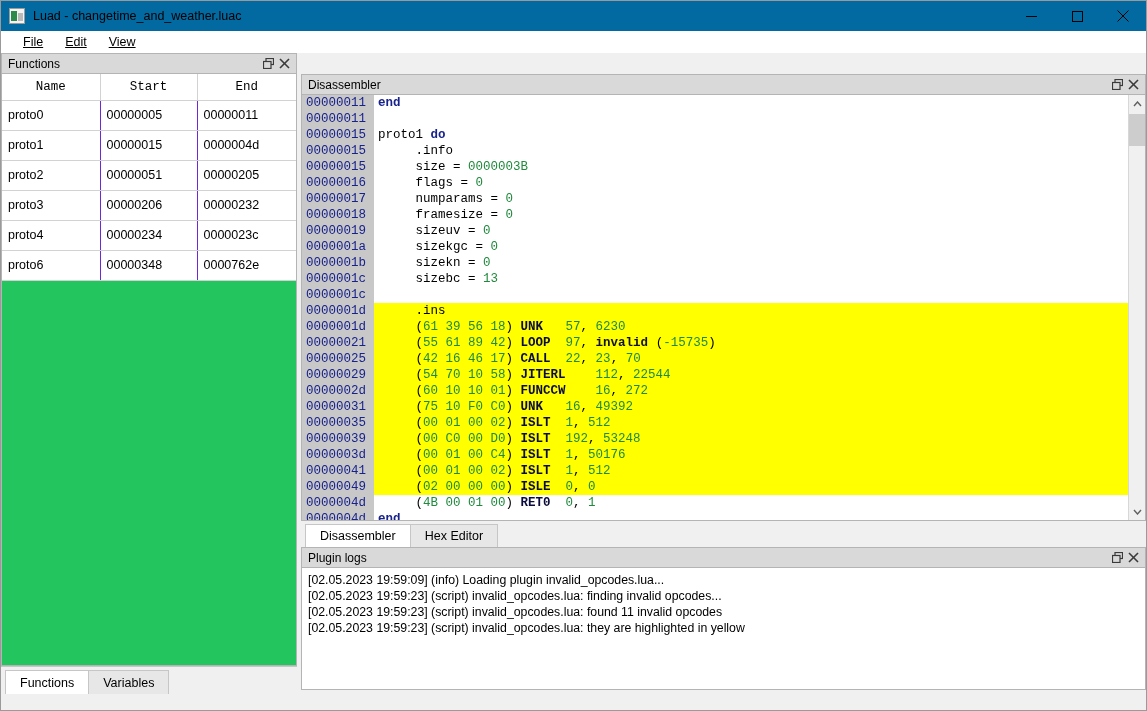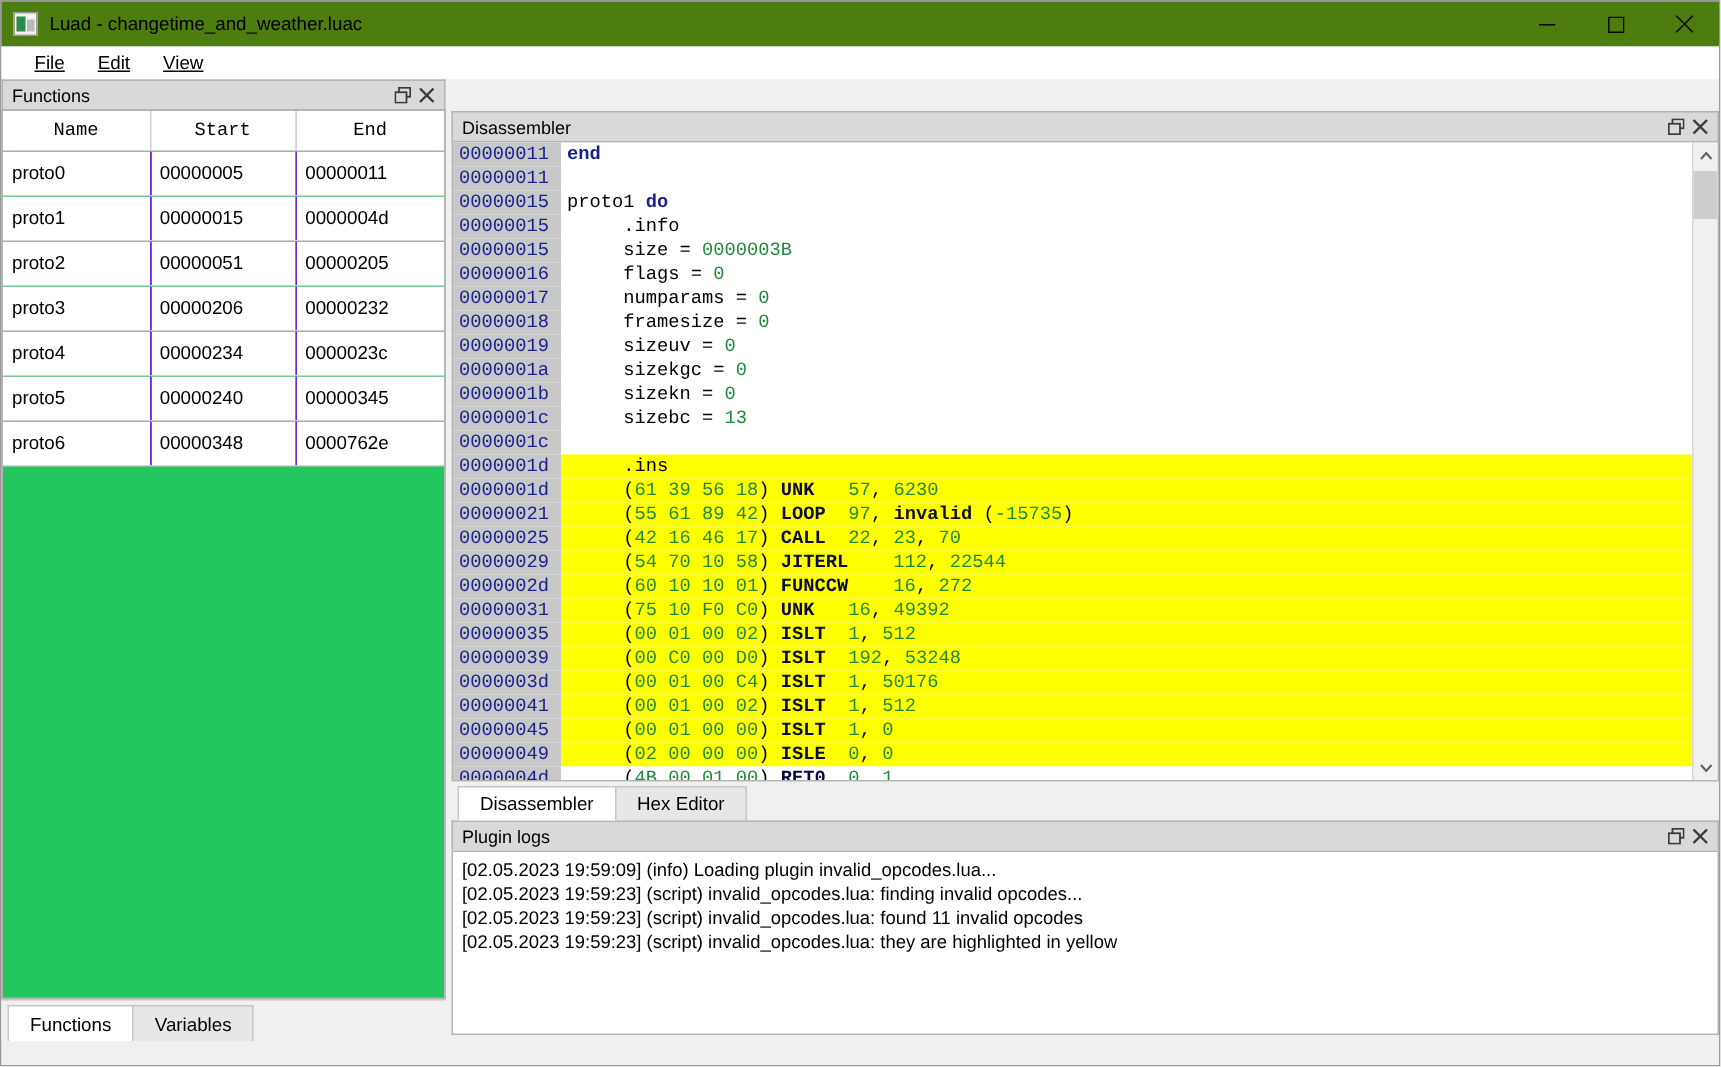--- a/index.html
+++ b/index.html
@@ -14,21 +14,21 @@
     position: relative;
     width: 1147px; height: 711px;
     background: #f0f0f0;
     border: 1px solid #9a9a9a;
     display: flex; flex-direction: column;
   }
 
   
   .titlebar {
     height: 30px; flex: 0 0 30px;
-    background: #4d7c0f;
+    background: #0369a1;
     display: flex; align-items: center;
     padding-left: 8px;
     justify-content: space-between;
   }
   .app-icon {
     width: 16px; height: 16px;
     margin-right: 8px;
     background: #f3f3f3;
     border: 1px solid #9b9b9b;
     position: relative; flex: 0 0 16px;
@@ -336,25 +336,20 @@
               </tr>
               <tr>
                 <td>proto3</td>
                 <td>00000206</td>
                 <td>00000232</td>
               </tr>
               <tr>
                 <td>proto4</td>
                 <td>00000234</td>
                 <td>0000023c</td>
-              </tr>
-              <tr>
-                <td>proto5</td>
-                <td>00000240</td>
-                <td>00000345</td>
               </tr>
               <tr>
                 <td>proto6</td>
                 <td>00000348</td>
                 <td>0000762e</td>
               </tr>
             </tbody>
         </table>
       </div>
       <div class="left-tabs" id="left-tabs">
@@ -402,21 +397,20 @@
               <div class="code-line hl"><div class="addr">0000001d</div><div class="code-text"><span class="plain">     (</span><span class="num">61 39 56 18</span><span class="plain">) </span><span class="op">UNK</span><span class="plain">   </span><span class="num">57</span><span class="plain">, </span><span class="num">6230</span></div></div>
               <div class="code-line hl"><div class="addr">00000021</div><div class="code-text"><span class="plain">     (</span><span class="num">55 61 89 42</span><span class="plain">) </span><span class="op">LOOP</span><span class="plain">  </span><span class="num">97</span><span class="plain">, </span><span class="inv">invalid</span><span class="plain"> (</span><span class="num">-15735</span><span class="plain">)</span></div></div>
               <div class="code-line hl"><div class="addr">00000025</div><div class="code-text"><span class="plain">     (</span><span class="num">42 16 46 17</span><span class="plain">) </span><span class="op">CALL</span><span class="plain">  </span><span class="num">22</span><span class="plain">, </span><span class="num">23</span><span class="plain">, </span><span class="num">70</span></div></div>
               <div class="code-line hl"><div class="addr">00000029</div><div class="code-text"><span class="plain">     (</span><span class="num">54 70 10 58</span><span class="plain">) </span><span class="op">JITERL</span><span class="plain">    </span><span class="num">112</span><span class="plain">, </span><span class="num">22544</span></div></div>
               <div class="code-line hl"><div class="addr">0000002d</div><div class="code-text"><span class="plain">     (</span><span class="num">60 10 10 01</span><span class="plain">) </span><span class="op">FUNCCW</span><span class="plain">    </span><span class="num">16</span><span class="plain">, </span><span class="num">272</span></div></div>
               <div class="code-line hl"><div class="addr">00000031</div><div class="code-text"><span class="plain">     (</span><span class="num">75 10 F0 C0</span><span class="plain">) </span><span class="op">UNK</span><span class="plain">   </span><span class="num">16</span><span class="plain">, </span><span class="num">49392</span></div></div>
               <div class="code-line hl"><div class="addr">00000035</div><div class="code-text"><span class="plain">     (</span><span class="num">00 01 00 02</span><span class="plain">) </span><span class="op">ISLT</span><span class="plain">  </span><span class="num">1</span><span class="plain">, </span><span class="num">512</span></div></div>
               <div class="code-line hl"><div class="addr">00000039</div><div class="code-text"><span class="plain">     (</span><span class="num">00 C0 00 D0</span><span class="plain">) </span><span class="op">ISLT</span><span class="plain">  </span><span class="num">192</span><span class="plain">, </span><span class="num">53248</span></div></div>
               <div class="code-line hl"><div class="addr">0000003d</div><div class="code-text"><span class="plain">     (</span><span class="num">00 01 00 C4</span><span class="plain">) </span><span class="op">ISLT</span><span class="plain">  </span><span class="num">1</span><span class="plain">, </span><span class="num">50176</span></div></div>
               <div class="code-line hl"><div class="addr">00000041</div><div class="code-text"><span class="plain">     (</span><span class="num">00 01 00 02</span><span class="plain">) </span><span class="op">ISLT</span><span class="plain">  </span><span class="num">1</span><span class="plain">, </span><span class="num">512</span></div></div>
-              <div class="code-line hl"><div class="addr">00000045</div><div class="code-text"><span class="plain">     (</span><span class="num">00 01 00 00</span><span class="plain">) </span><span class="op">ISLT</span><span class="plain">  </span><span class="num">1</span><span class="plain">, </span><span class="num">0</span></div></div>
               <div class="code-line hl"><div class="addr">00000049</div><div class="code-text"><span class="plain">     (</span><span class="num">02 00 00 00</span><span class="plain">) </span><span class="op">ISLE</span><span class="plain">  </span><span class="num">0</span><span class="plain">, </span><span class="num">0</span></div></div>
               <div class="code-line"><div class="addr">0000004d</div><div class="code-text"><span class="plain">     (</span><span class="num">4B 00 01 00</span><span class="plain">) </span><span class="op">RET0</span><span class="plain">  </span><span class="num">0</span><span class="plain">, </span><span class="num">1</span></div></div>
               <div class="code-line"><div class="addr">0000004d</div><div class="code-text"><span class="kw">end</span></div></div>
             </div>
           <div class="vscroll">
             <div class="sb-arrow">
               <svg width="9" height="6" viewBox="0 0 9 6">
                   <polyline points="1,5 4.5,1 8,5" fill="none" stroke="#606060" stroke-width="1.4"></polyline>
                 </svg>
             </div>

